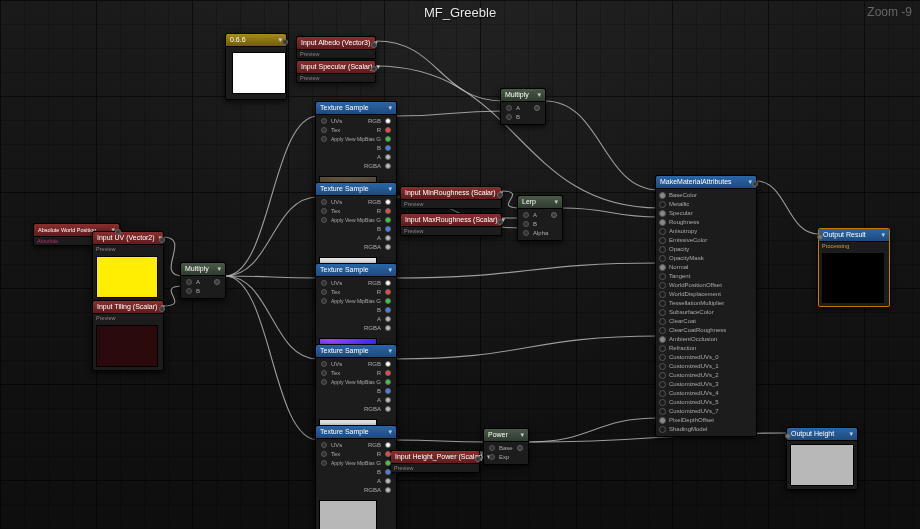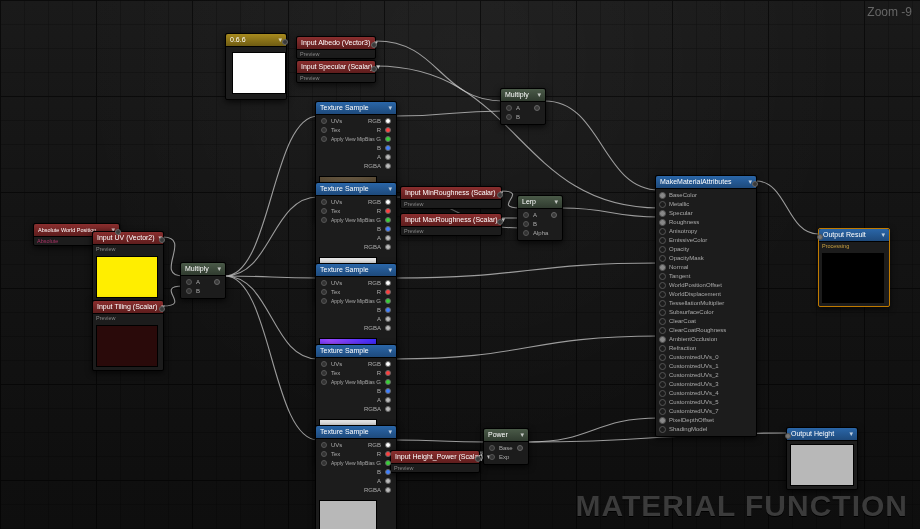--- a/index.html
+++ b/index.html
@@ -67,20 +67,21 @@
       <path d="M 501 218 C 531 218 490 218 520 218"></path>
       <path d="M 562 208 C 610.5 208 610.5 217 659 217"></path>
       <path d="M 396 278 C 527.5 278 527.5 263 659 263"></path>
       <path d="M 396 359 C 527.5 359 527.5 336 659 336"></path>
       <path d="M 396 440 C 441 440 441 442 486 442"></path>
       <path d="M 479 455 C 509 455 456 452 486 452"></path>
       <path d="M 528 442 C 593.5 442 593.5 418 659 418"></path>
       <path d="M 528 442 C 657 442 657 433 786 433"></path>
       <path d="M 756 181 C 787 181 787 234 818 234"></path>
     </svg>
+  <div id="title">MF_Greeble</div>
   <div id="zoom">Zoom -9</div>
 
   <div class="node" style="left:225px;top:33px;width:60px">
     <div class="hdr hdr-yellow">
         <span>0.6.6</span>
         <span class="chev">▾</span>
       </div>
     <div class="body">
         <div class="swatch" style="background:#fff;width:52px;height:40px"></div>
       </div>
@@ -613,14 +614,13 @@
 
   <div class="node" style="left:786px;top:427px;width:70px">
     <div class="hdr hdr-blue">
         <span>Output Height</span>
         <span class="chev">▾</span>
       </div>
     <div class="out-prev" style="background:#b8b8b8;height:40px;width:62px"></div>
     <span class="pin abs" style="top:5px;left:-4px;background:#777"></span>
   </div>
 
-  <div id="watermark">MATERIAL FUNCTION</div>
 </div>
 
 </body></html>

